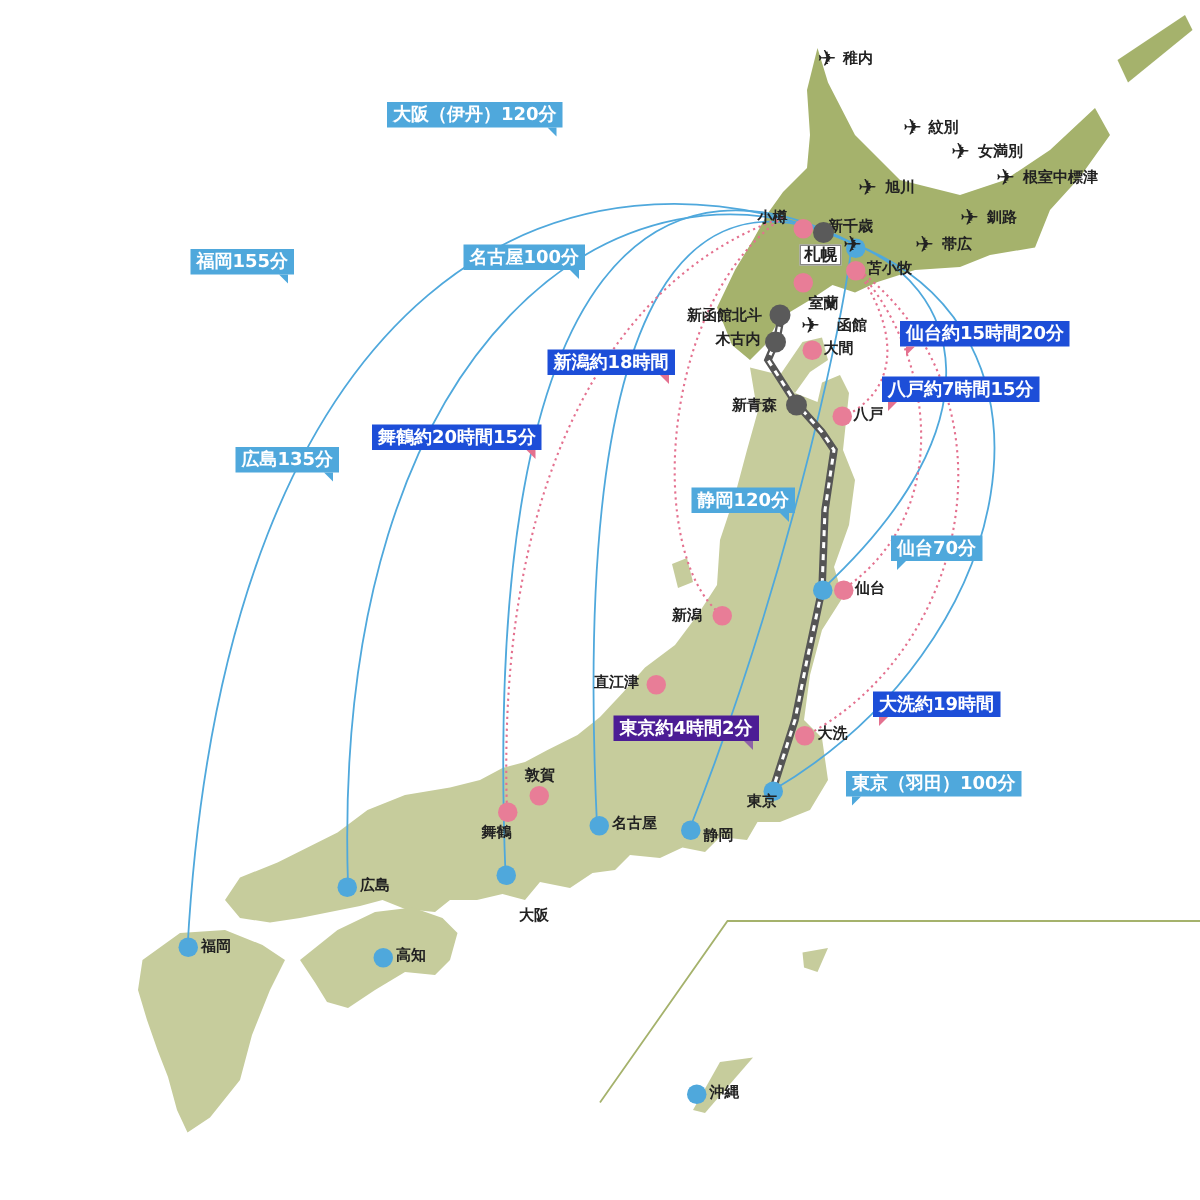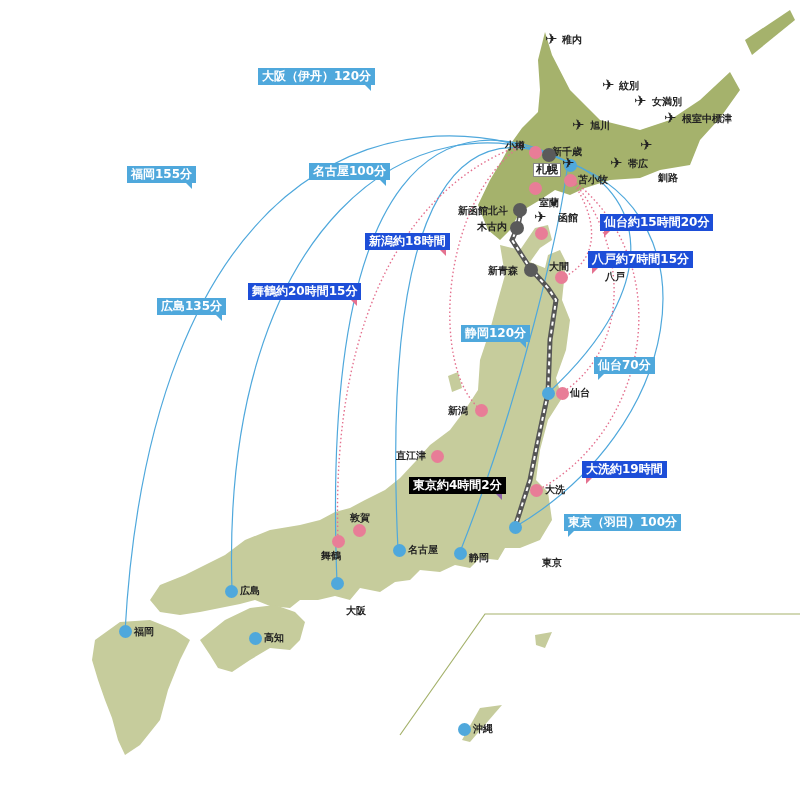--- a/index.html
+++ b/index.html
@@ -7,21 +7,21 @@
   svg.layer{position:absolute;left:0;top:0;width:800px;height:800px;}
   .land{fill:#c6cc9c;stroke:none;}
   .hokkaido{fill:#a5b26c;}
   .route-air{fill:none;stroke:#4fa8dc;stroke-width:1.2;}
   .route-ferry{fill:none;stroke:#e4718f;stroke-width:1.4;stroke-dasharray:1.5 2.5;}
   .rail-base{fill:none;stroke:#555;stroke-width:5;stroke-linecap:round;}
   .rail-dash{fill:none;stroke:#fff;stroke-width:2;stroke-dasharray:4 4;}
   .tag{position:absolute;color:#fff;font-weight:bold;font-size:12px;line-height:17px;padding:0 4px;white-space:nowrap;}
   .tag.blue{background:#4fa8dc;}
   .tag.pink{background:#1d4ed8;}
-  .tag.purple{background:#000000;}
+  .tag.purple{background:#4c1d95;}
   .tag::after{content:"";position:absolute;bottom:-6px;width:0;height:0;border-style:solid;}
   .tag.tr::after{right:4px;border-width:6px 0 0 6px;}
   .tag.tl::after{left:4px;border-width:6px 6px 0 0;}
   .tag.blue::after{border-color:#4fa8dc transparent transparent transparent;}
   .tag.pink::after{border-color:#e4718f transparent transparent transparent;}
   .tag.purple::after{border-color:#8e62a8 transparent transparent transparent;}
   .city{position:absolute;font-size:10px;font-weight:bold;color:#222;white-space:nowrap;line-height:12px;}
   .city.boxed{background:#fff;border:1px solid #888;padding:0 2px;font-size:11px;}
   .dot{position:absolute;width:13px;height:13px;border-radius:50%;margin:-6.5px 0 0 -6.5px;}
   .dot.blue{background:#4fa8dc;}
@@ -75,21 +75,21 @@
   <span class="city" style="left:562px;top:34px;">稚内</span>
   <span class="plane" style="left:610px;top:86px;">✈</span>
   <span class="city" style="left:619px;top:80px;">紋別</span>
   <span class="plane" style="left:642px;top:102px;">✈</span>
   <span class="city" style="left:652px;top:96px;">女満別</span>
   <span class="plane" style="left:580px;top:126px;">✈</span>
   <span class="city" style="left:590px;top:120px;">旭川</span>
   <span class="plane" style="left:672px;top:119px;">✈</span>
   <span class="city" style="left:682px;top:113px;">根室中標津</span>
   <span class="plane" style="left:648px;top:146px;">✈</span>
-  <span class="city" style="left:658px;top:140px;margin-top:32px;">釧路</span>
+  <span class="city" style="left:658px;top:140px;">釧路</span>
   <span class="plane" style="left:618px;top:164px;">✈</span>
   <span class="city" style="left:628px;top:158px;text-align:right;">帯広</span>
   <span class="plane" style="left:542px;top:218px;">✈</span>
   <span class="city" style="left:546px;top:212px;margin-left:12px;">函館</span>
 
   <span class="dot blue" style="left:570px;top:165px;"></span>
   <span class="plane" style="left:570px;top:164px;">✈</span>
   <span class="city" style="left:552px;top:146px;">新千歳</span>
 
   <span class="dot pink" style="left:535px;top:152px;"></span>
@@ -98,36 +98,36 @@
   <span class="city boxed" style="left:533px;top:163px;">札幌</span>
   <span class="dot pink" style="left:570px;top:180px;"></span>
   <span class="city" style="left:578px;top:174px;">苫小牧</span>
   <span class="dot pink" style="left:535px;top:188px;"></span>
   <span class="city" style="left:539px;top:197px;">室蘭</span>
   <span class="dot gray" style="left:520px;top:210px;"></span>
   <span class="city" style="left:458px;top:205px;">新函館北斗</span>
   <span class="dot gray" style="left:517px;top:228px;"></span>
   <span class="city" style="left:477px;top:221px;">木古内</span>
   <span class="dot pink" style="left:541px;top:233px;"></span>
-  <span class="city" style="left:549px;top:227px;margin-top:34px;">大間</span>
+  <span class="city" style="left:549px;top:227px;">大間</span>
   <span class="dot gray" style="left:531px;top:270px;"></span>
   <span class="city" style="left:488px;top:265px;">新青森</span>
   <span class="dot pink" style="left:561px;top:277px;"></span>
-  <span class="city" style="left:569px;top:271px;padding-left:36px;">八戸</span>
+  <span class="city" style="left:569px;top:271px;">八戸</span>
   <span class="dot blue" style="left:548px;top:393px;"></span>
   <span class="dot pink" style="left:562px;top:393px;"></span>
   <span class="city" style="left:570px;top:387px;">仙台</span>
   <span class="dot pink" style="left:481px;top:410px;"></span>
   <span class="city" style="left:448px;top:405px;">新潟</span>
   <span class="dot pink" style="left:437px;top:456px;"></span>
   <span class="city" style="left:396px;top:450px;">直江津</span>
   <span class="dot pink" style="left:536px;top:490px;"></span>
   <span class="city" style="left:545px;top:484px;">大洗</span>
   <span class="dot blue" style="left:515px;top:527px;"></span>
-  <span class="city" style="left:542px;top:529px;margin-top:28px;">東京</span>
+  <span class="city" style="left:498px;top:529px;">東京</span>
   <span class="dot blue" style="left:460px;top:553px;"></span>
   <span class="city" style="left:469px;top:552px;">静岡</span>
   <span class="dot blue" style="left:399px;top:550px;"></span>
   <span class="city" style="left:408px;top:544px;">名古屋</span>
   <span class="dot pink" style="left:359px;top:530px;"></span>
   <span class="city" style="left:350px;top:512px;">敦賀</span>
   <span class="dot pink" style="left:338px;top:541px;"></span>
   <span class="city" style="left:321px;top:550px;">舞鶴</span>
   <span class="dot blue" style="left:337px;top:583px;"></span>
   <span class="city" style="left:346px;top:581px;margin-top:24px;">大阪</span>

